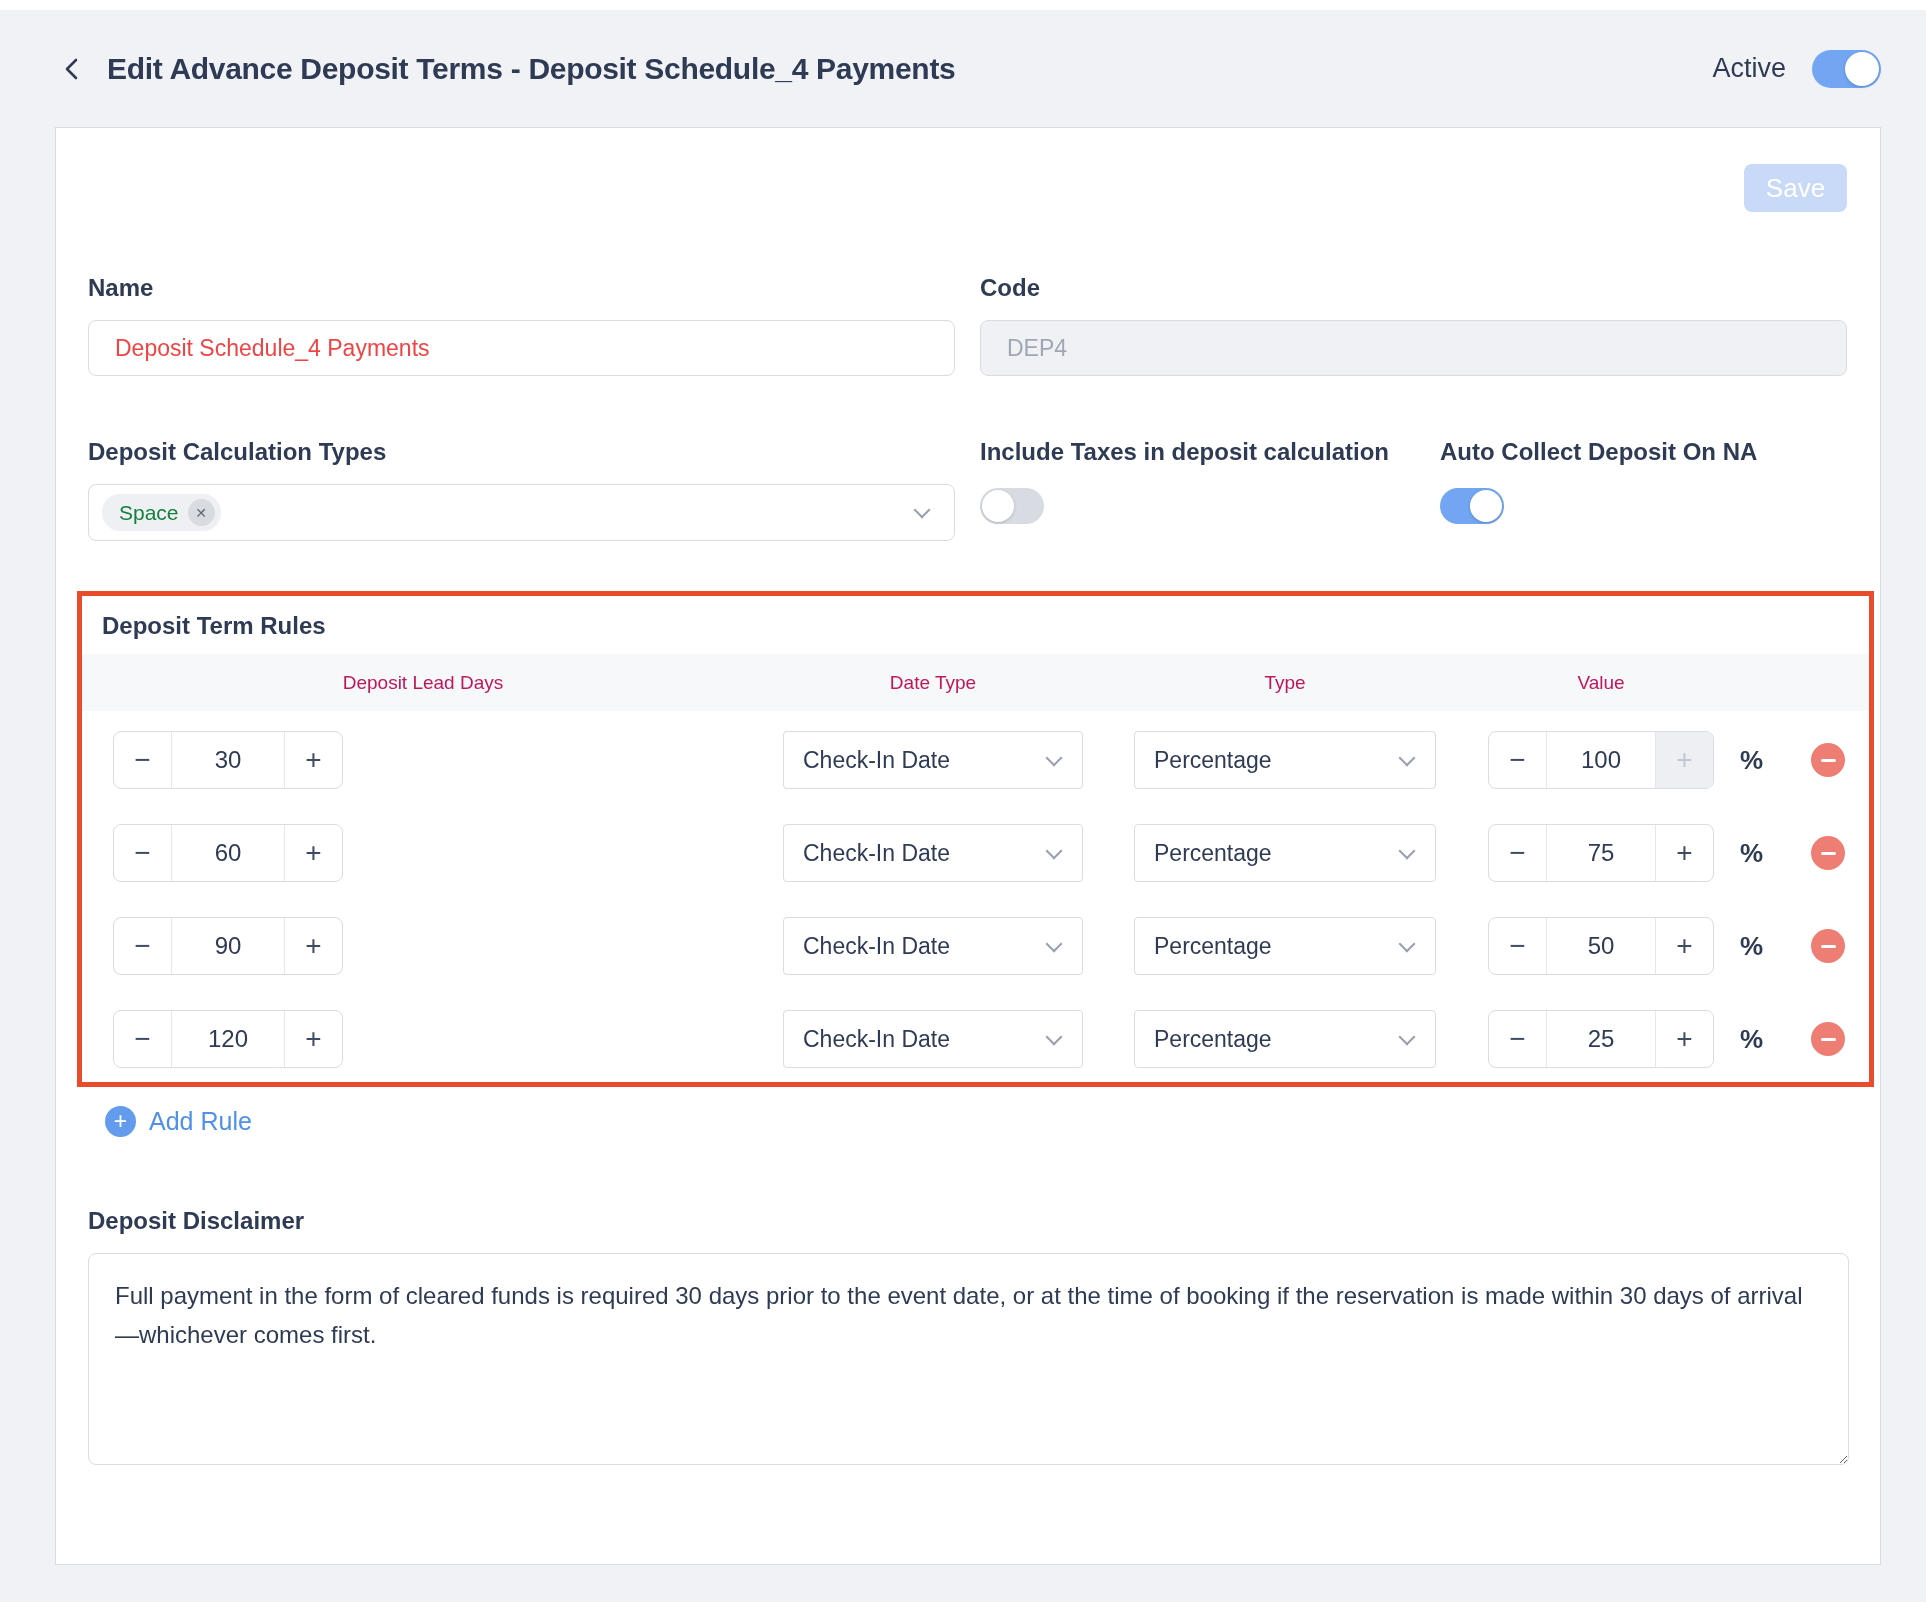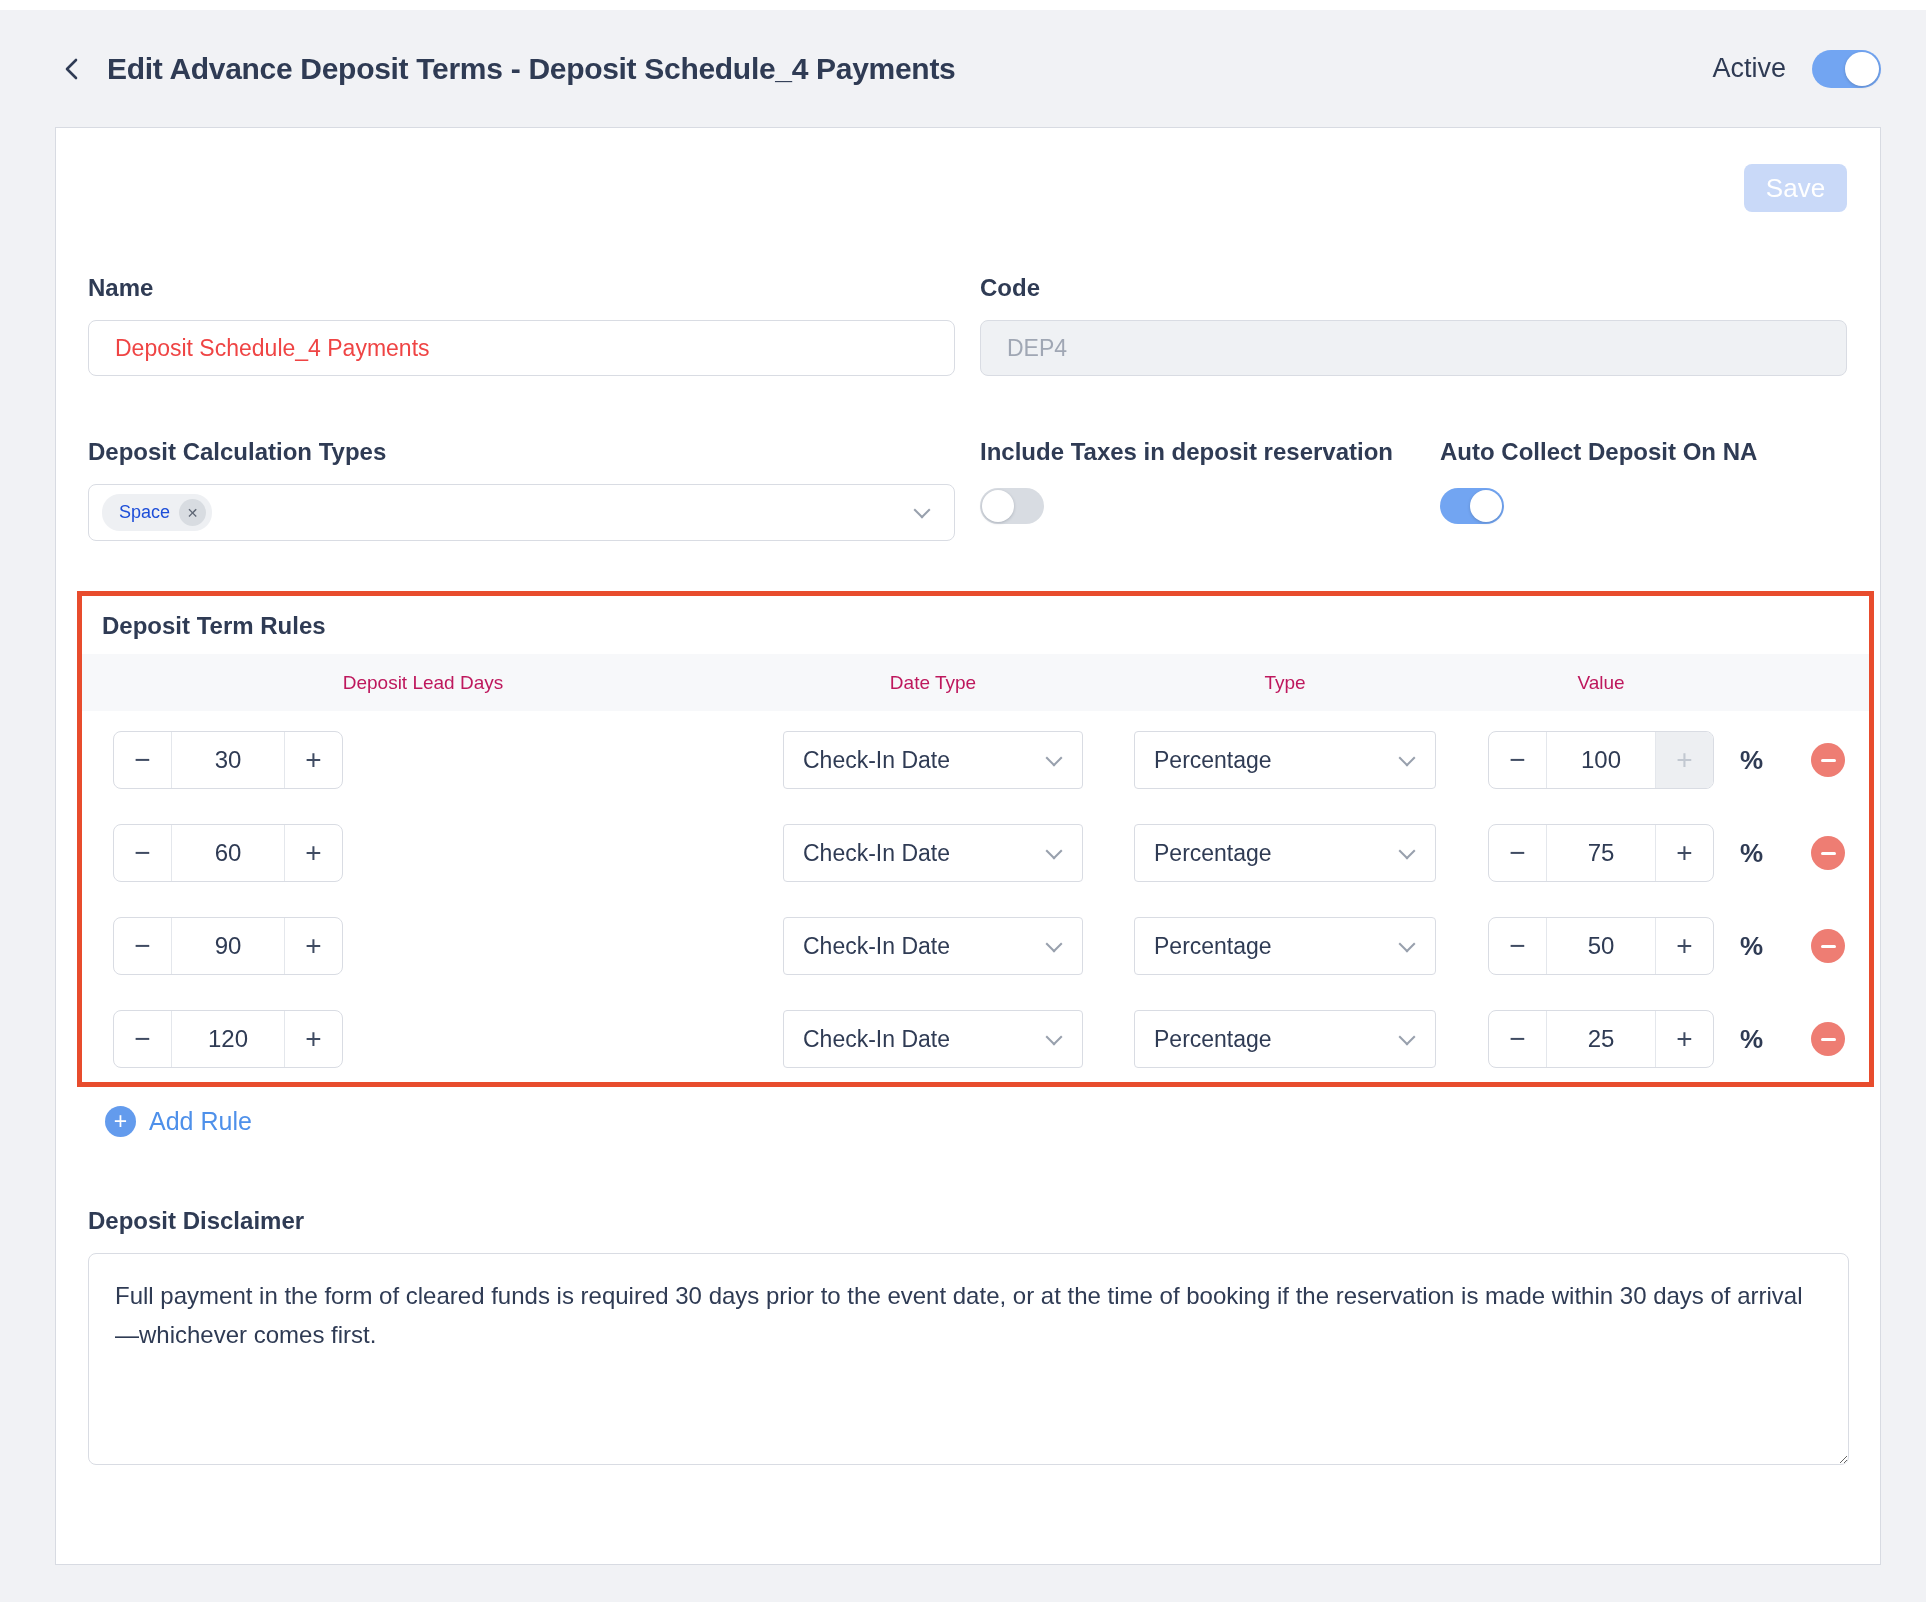--- a/index.html
+++ b/index.html
@@ -75,21 +75,21 @@
 
   
   .multiselect {
     margin-top: 18px; width: 100%; height: 57px; border: 1px solid #d9dce3; border-radius: 8px;
     display: flex; align-items: center; padding: 0 26px 0 13px; cursor: pointer; background: #fff;
   }
   .chip {
     display: flex; align-items: center; background: #eef0f3; border-radius: 18px;
     height: 37px; padding: 0 6px 0 17px;
   }
-  .chip-label { font-size: 18px; color: #1d4ed8; }
+  .chip-label { font-size: 21px; color: #15803d; }
   .chip-x {
     width: 27px; height: 27px; border-radius: 50%; background: #d8dce1; margin-left: 9px;
     display: flex; align-items: center; justify-content: center;
     font-size: 14px; color: #5f6775; cursor: pointer;
   }
   .chev {
     width: 12px; height: 12px; border-right: 2px solid #98a0ad; border-bottom: 2px solid #98a0ad;
     transform: rotate(45deg); margin-left: auto; margin-top: -5px; flex: none;
   }
   .toggle-holder { margin-top: 22px; }
@@ -206,21 +206,21 @@
         <div class="chip">
           <span class="chip-label">Space</span>
           <span class="chip-x">✕</span>
         </div>
         <span class="chev"></span>
       </div>
     </div>
     <div class="form-col">
       <div class="right-split">
         <div class="sub-col-1">
-          <div class="field-label">Include Taxes in deposit reservation</div>
+          <div class="field-label">Include Taxes in deposit calculation</div>
           <div class="toggle-holder">
             <div class="toggle">
               <div class="knob"></div>
             </div>
           </div>
         </div>
         <div>
           <div class="field-label">Auto Collect Deposit On NA</div>
           <div class="toggle-holder">
             <div class="toggle on">

